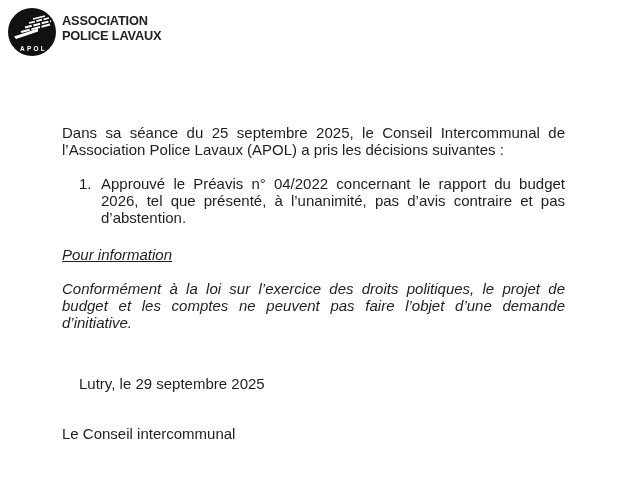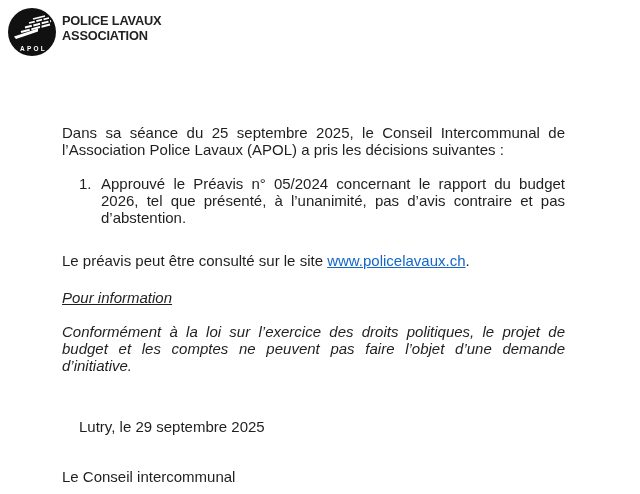--- a/index.html
+++ b/index.html
@@ -51,35 +51,34 @@
           <polygon points="6,28.5 30,20.5 30,23.5 8,31" fill="#ffffff" stroke="none"></polygon>
           <line x1="13" y1="24" x2="42" y2="16.5" stroke-width="2" stroke-dasharray="9 1.6"></line>
           <line x1="17" y1="19.5" x2="43" y2="13" stroke-width="2" stroke-dasharray="7 1.6"></line>
           <line x1="21" y1="15" x2="41" y2="10" stroke-width="1.8" stroke-dasharray="6 1.5"></line>
           <line x1="25" y1="11" x2="37" y2="8" stroke-width="1.6"></line>
         </g>
         <text x="25.5" y="43" text-anchor="middle" fill="#ffffff" font-size="6.5" font-weight="bold" letter-spacing="2.2" font-family="Liberation Sans, DejaVu Sans, sans-serif">APOL</text>
       </svg>
     </div>
     <div class="org-name">
+      <div>ASSOCIATION</div>
       <div>POLICE LAVAUX</div>
-      <div>ASSOCIATION</div>
     </div>
   </div>
 
   <div class="content">
 
     <p class="intro">Dans sa séance du 25 septembre 2025, le Conseil Intercommunal de l’Association Police Lavaux (APOL) a pris les décisions suivantes :</p>
 
     <div class="decision">
       <span class="decision-number">1.</span>
-      <span class="decision-text">Approuvé le Préavis n° 05/2024 concernant le rapport du budget 2026, tel que présenté, à l’unanimité, pas d’avis contraire et pas d’abstention.</span>
+      <span class="decision-text">Approuvé le Préavis n° 04/2022 concernant le rapport du budget 2026, tel que présenté, à l’unanimité, pas d’avis contraire et pas d’abstention.</span>
     </div>
 
-    <p class="consult"><span>Le préavis peut être consulté sur le site </span><a href="#" class="site-link">www.policelavaux.ch</a><span>.</span></p>
 
     <p class="info-heading">Pour information</p>
 
     <p class="info-paragraph">Conformément à la loi sur l’exercice des droits politiques, le projet de budget et les comptes ne peuvent pas faire l’objet d’une demande d’initiative.</p>
 
     <p class="date-line">Lutry, le 29 septembre 2025</p>
 
     <p class="signature">Le Conseil intercommunal</p>
 
   </div>

